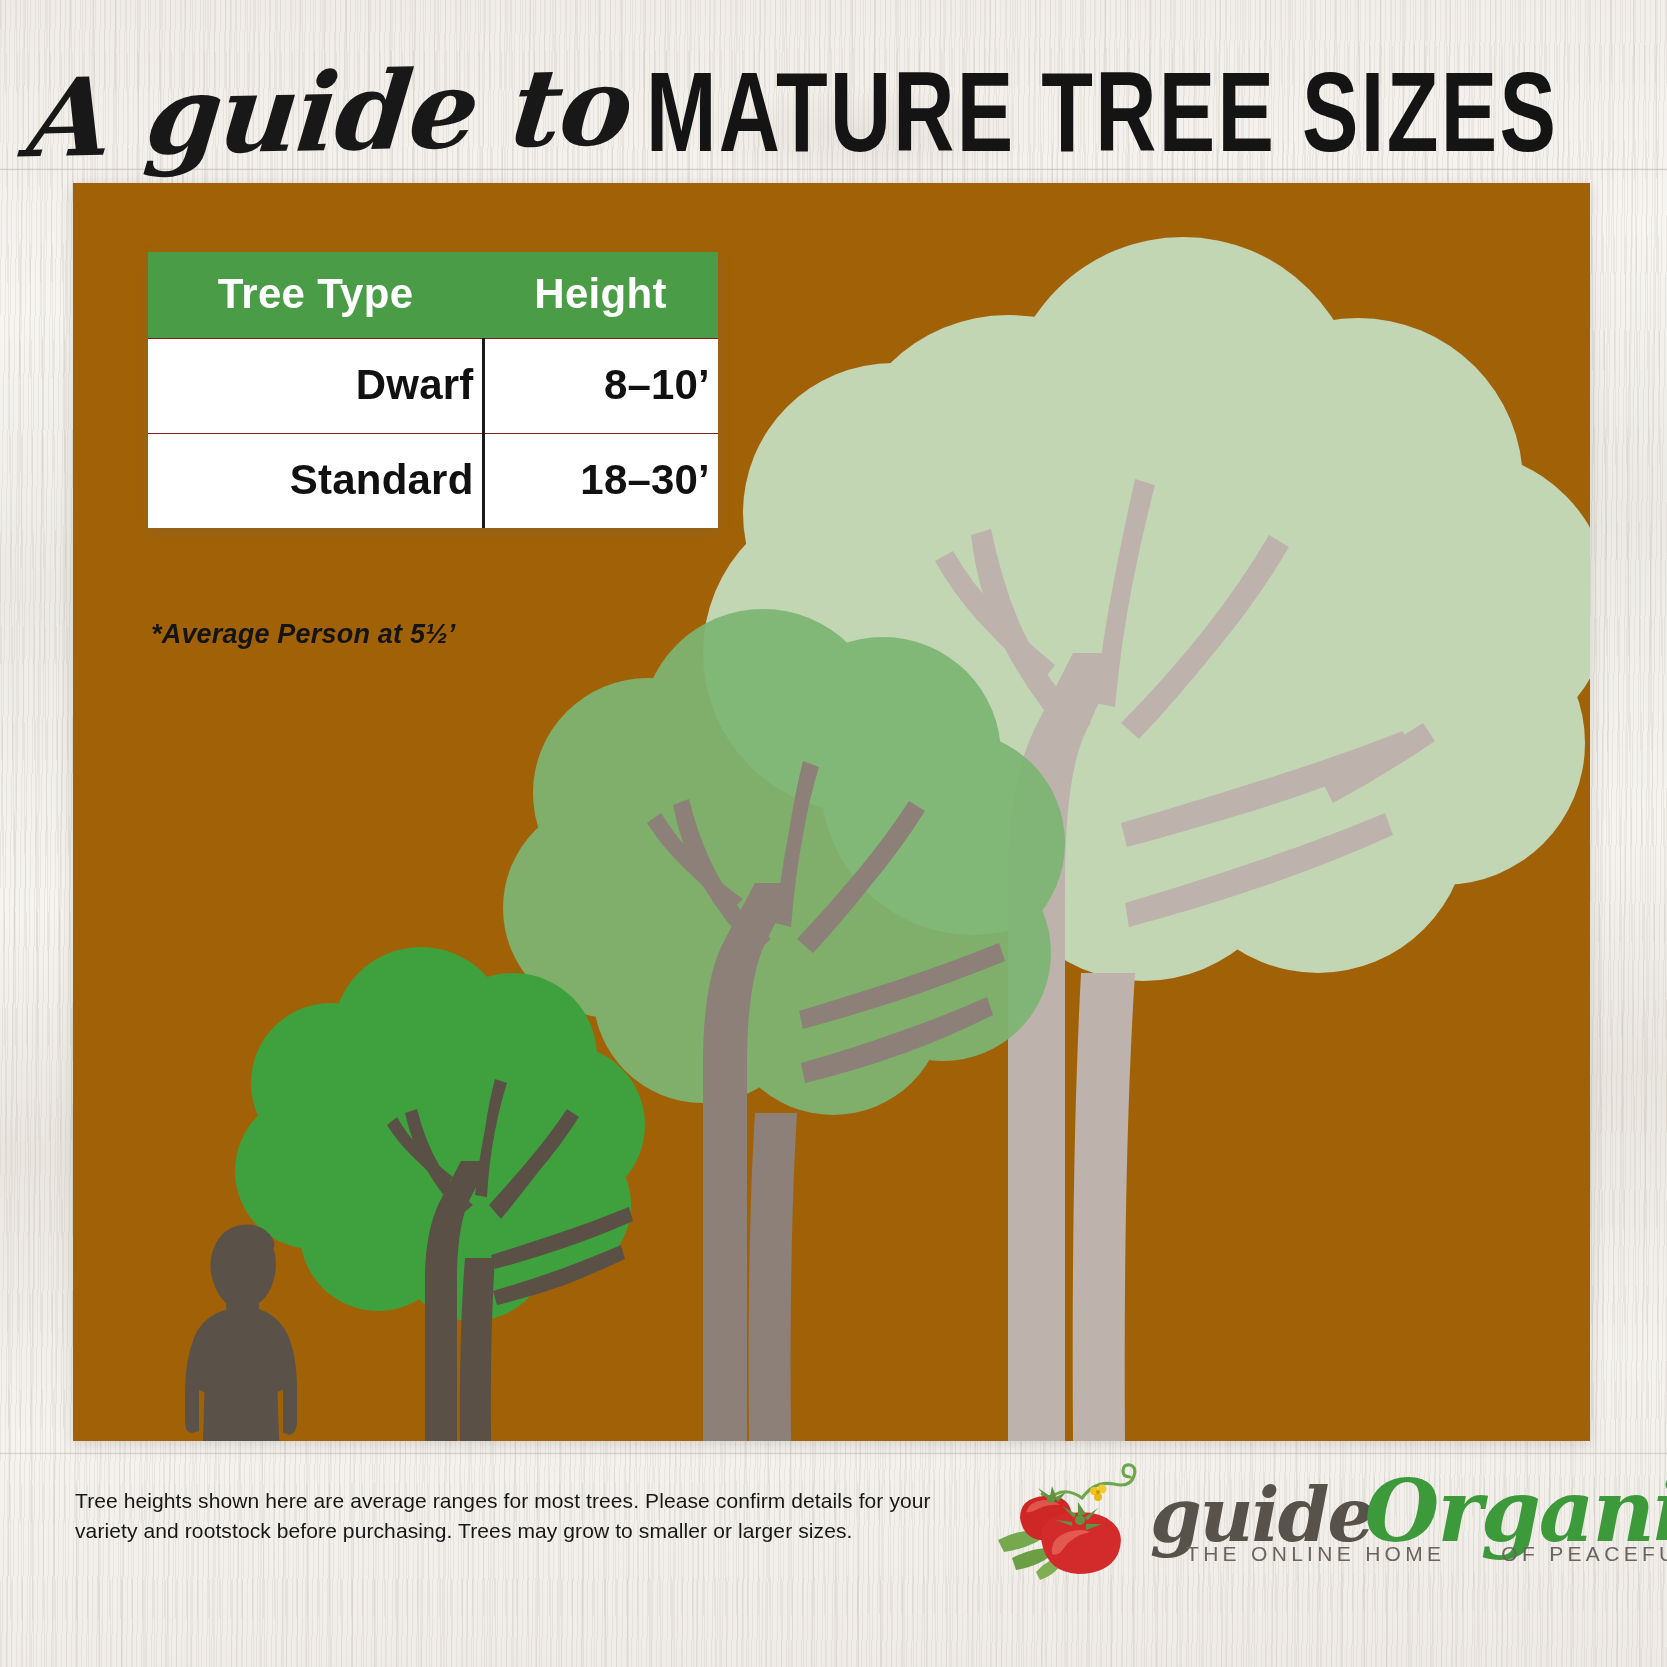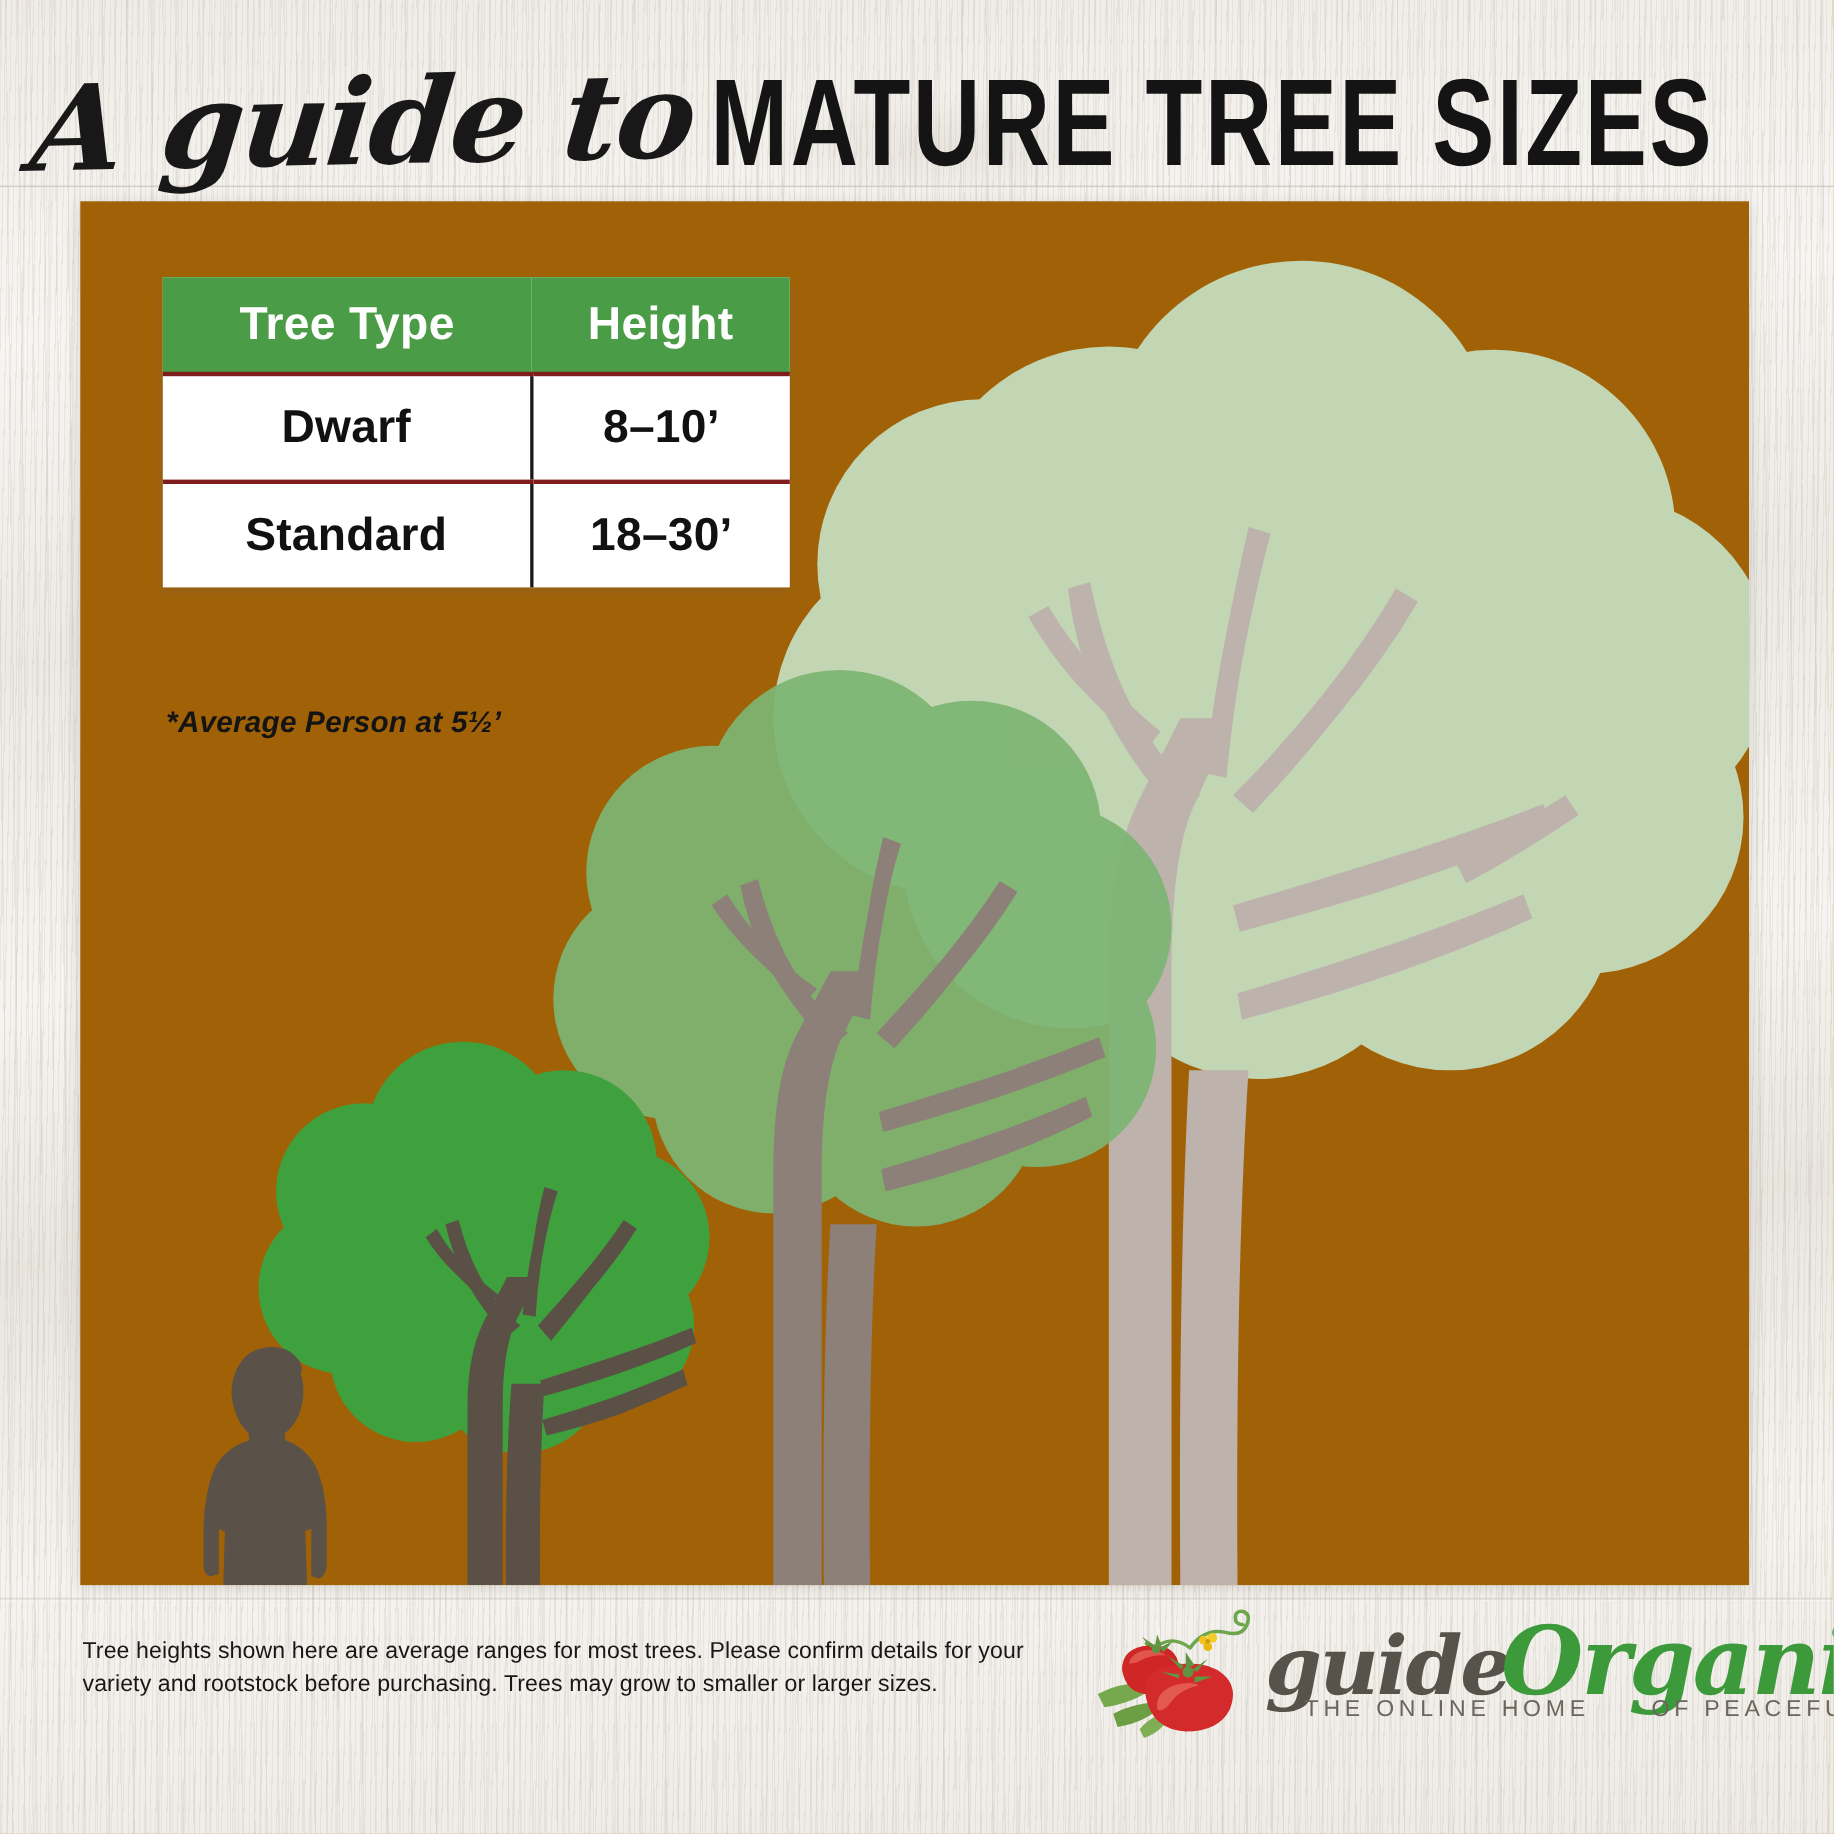--- a/index.html
+++ b/index.html
@@ -87,29 +87,29 @@
     font-family:"Liberation Sans Narrow","Liberation Sans",sans-serif;
     font-weight:700; font-size:42px;
     padding:18px 8px 20px; text-align:center;
     letter-spacing:.3px;
   }
   #size-table th.c1{ width:335px; }
   #size-table th.c2{ width:235px; }
   #size-table td{
     font-family:"Liberation Sans Narrow","Liberation Sans",sans-serif;
     font-weight:700; font-size:42px; color:#111;
-    text-align:center; padding:22px 8px 24px;
-    border-top:4px solid #7f1d1d;
+    text-align:right; padding:22px 8px 24px;
+    border-top:1px solid #7f1d1d;
     letter-spacing:.2px;
   }
   #size-table td.c1{ border-right:3px solid #1a1a1a; }
   #size-table tr.alt td{ background:#ecebe6; }
 
   #table-note{
-    position:absolute; left:78px; top:458px;
+    position:absolute; left:78px; top:436px;
     font-family:"Liberation Sans","Liberation Sans",sans-serif;
     font-style:italic; font-weight:700;
     font-size:27px; color:#141414; letter-spacing:.2px;
   }
 
   
   #scene{ position:absolute; left:0; top:0; width:1517px; height:1258px; }
   #scene svg{ display:block; width:100%; height:100%; }
 
   

